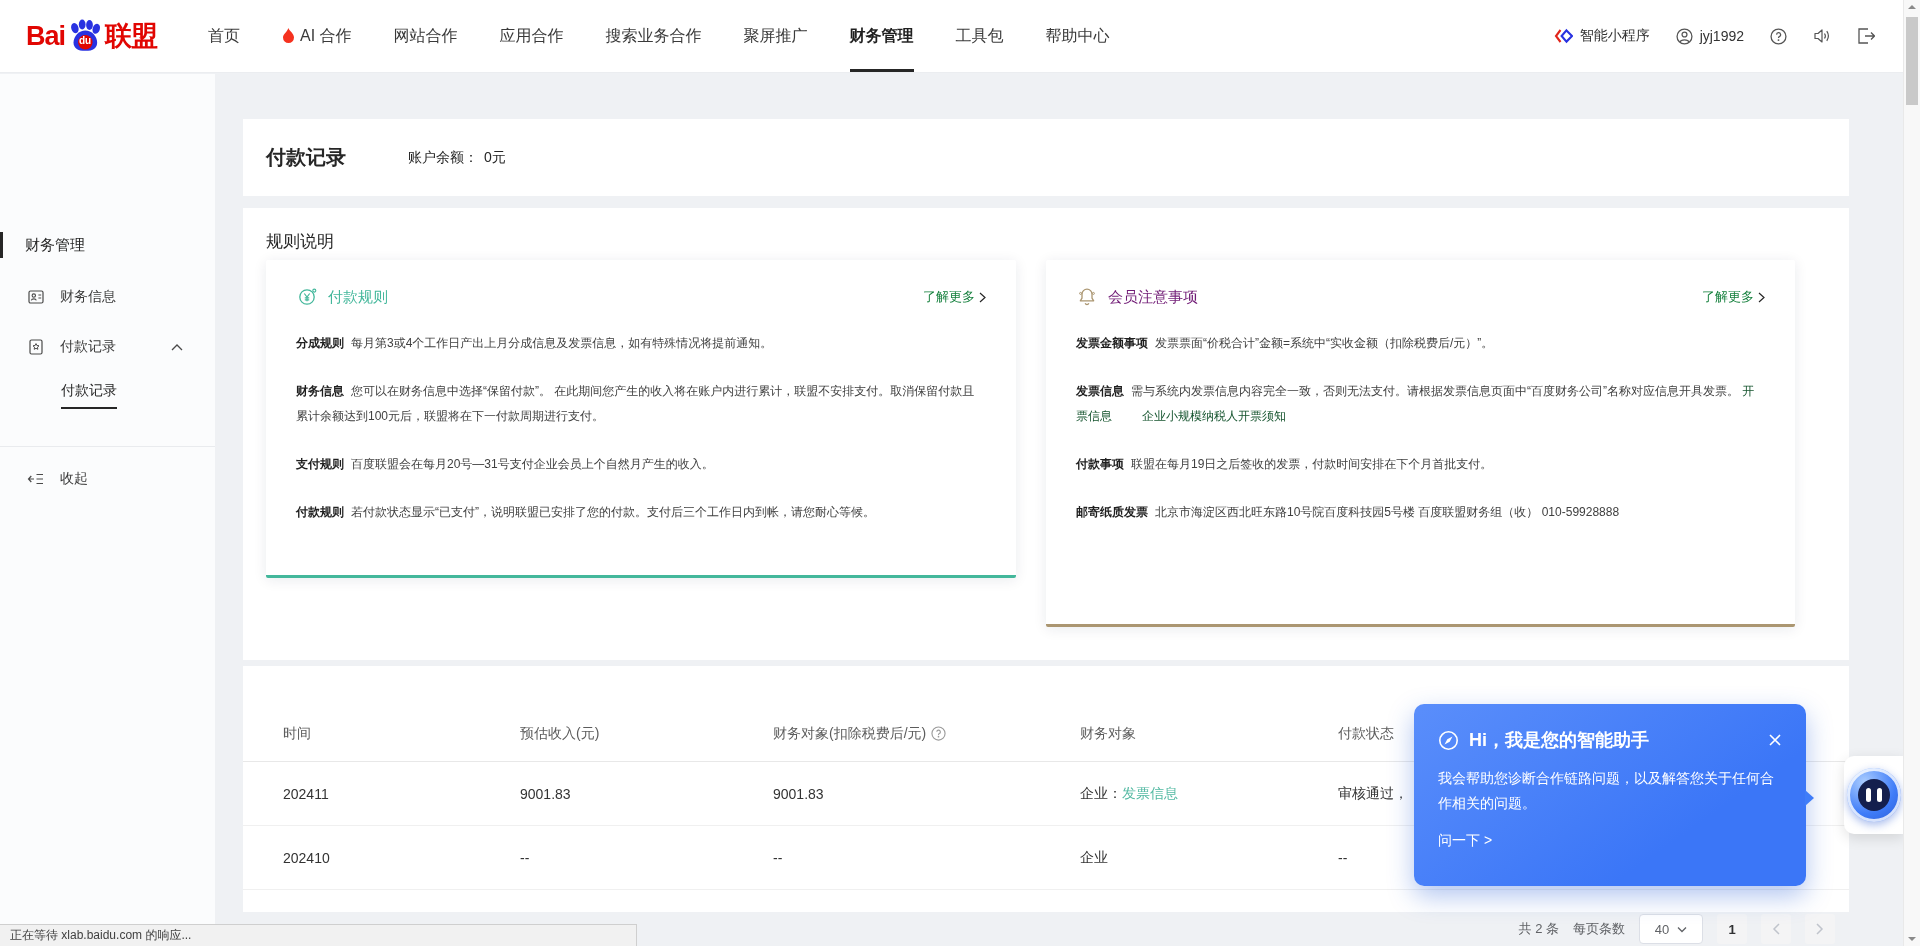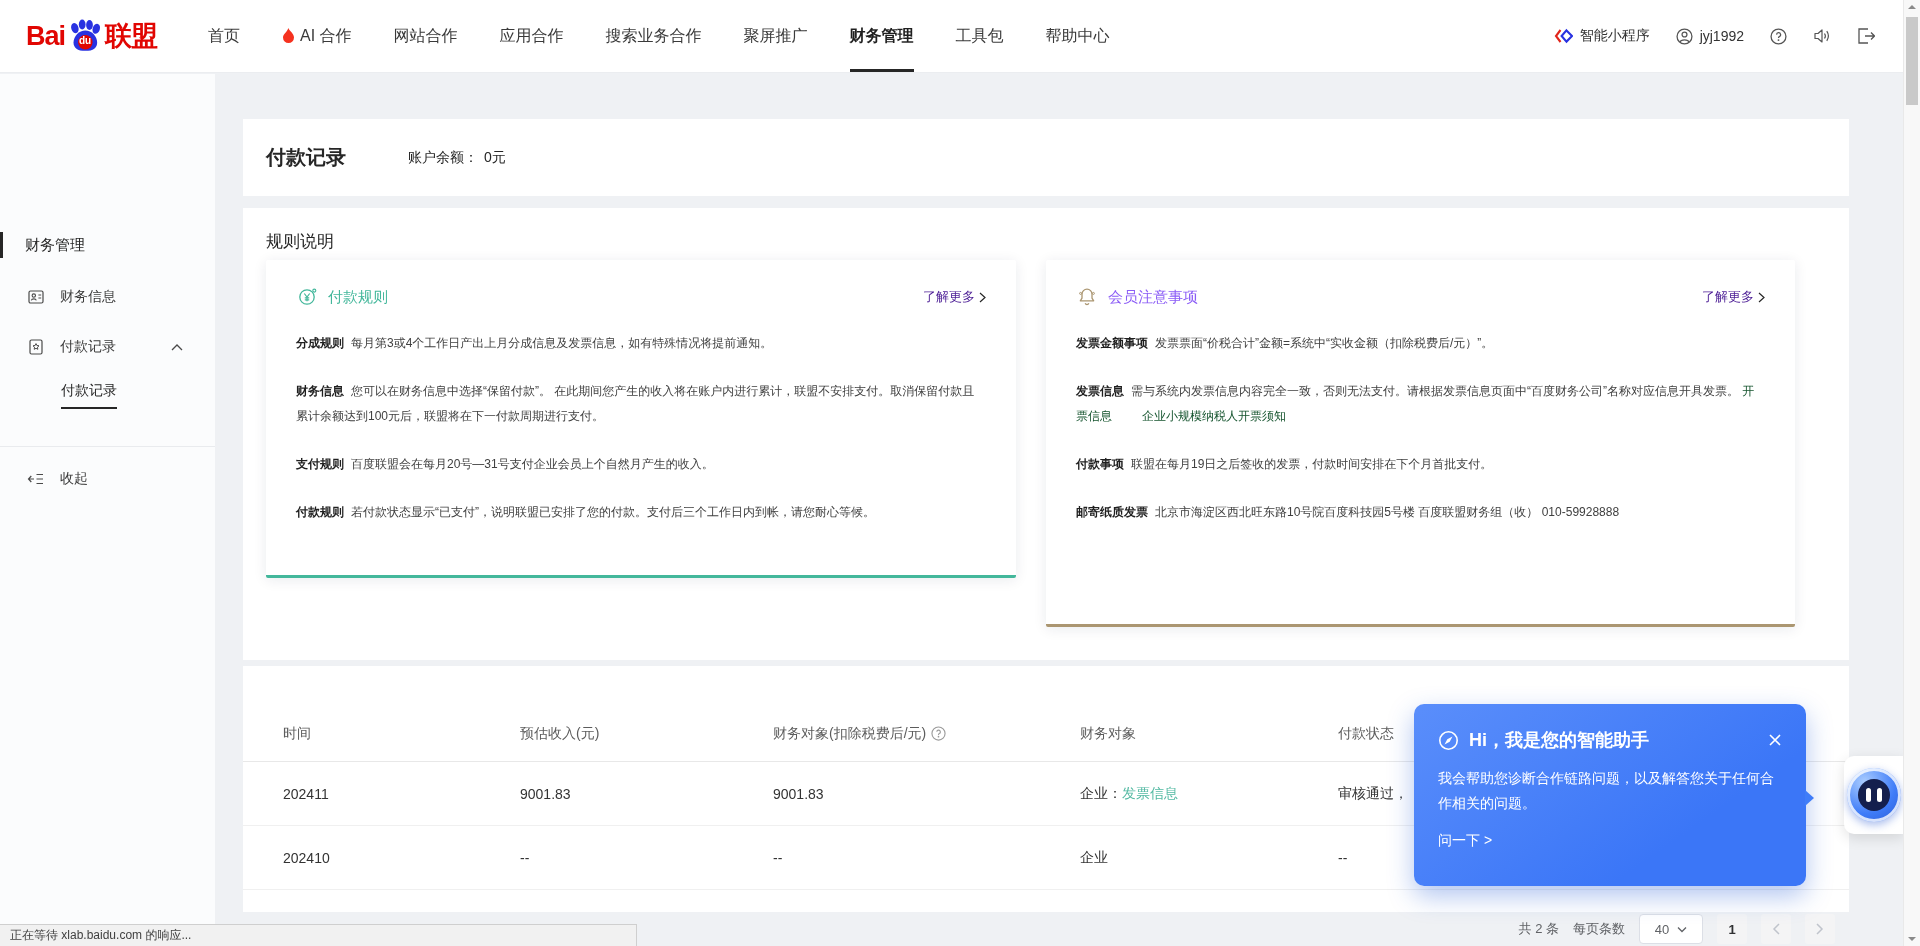--- a/index.html
+++ b/index.html
@@ -53,22 +53,22 @@
   .pt-balance{margin-left:62px;font-size:14px;color:#262626;display:flex;gap:6px;}
 
   .panel-rules{top:208px;height:452px;}
   .rules-title{position:absolute;left:23px;top:22px;font-size:17px;color:#262626;}
   .rule-card{position:absolute;top:52px;background:#fff;border-radius:2px;
     box-shadow:0 2px 14px rgba(15,35,64,.09);padding:26px 30px 0 30px;}
   .rule-card.c1{left:23px;width:750px;height:318px;border-bottom:3px solid #43b79b;}
   .rule-card.c2{left:803px;width:749px;height:367px;border-bottom:3px solid #ab9671;}
   .rc-head{display:flex;align-items:center;}
   .rc-title{font-size:15px;margin-left:10px;}
-  .c1 .rc-title{color:#43b79b;} .c2 .rc-title{color:#8b5cf6;}
-  .rc-more{margin-left:auto;font-size:13px;color:#4c1d95;display:flex;align-items:center;
+  .c1 .rc-title{color:#43b79b;} .c2 .rc-title{color:#701a75;}
+  .rc-more{margin-left:auto;font-size:13px;color:#15803d;display:flex;align-items:center;
     gap:4px;cursor:pointer;}
   .rule-line{margin-top:23px;font-size:12px;color:#404040;line-height:25px;}
   .rule-line b{color:#1f1f1f;margin-right:7px;}
   .text-link{color:#14532d;margin-right:30px;cursor:pointer;text-decoration:none;}
 
   .panel-table{top:666px;height:246px;overflow:hidden;}
   .t-row{display:grid;grid-template-columns:237px 253px 307px 258px 1fr;
     padding:4px 40px;align-items:center;}
   .t-head{padding-top:44px;height:96px;border-bottom:1px solid #e8e8e8;color:#5c5c5c;font-size:14px;}
   .t-head .hcell{display:flex;align-items:center;gap:5px;}

